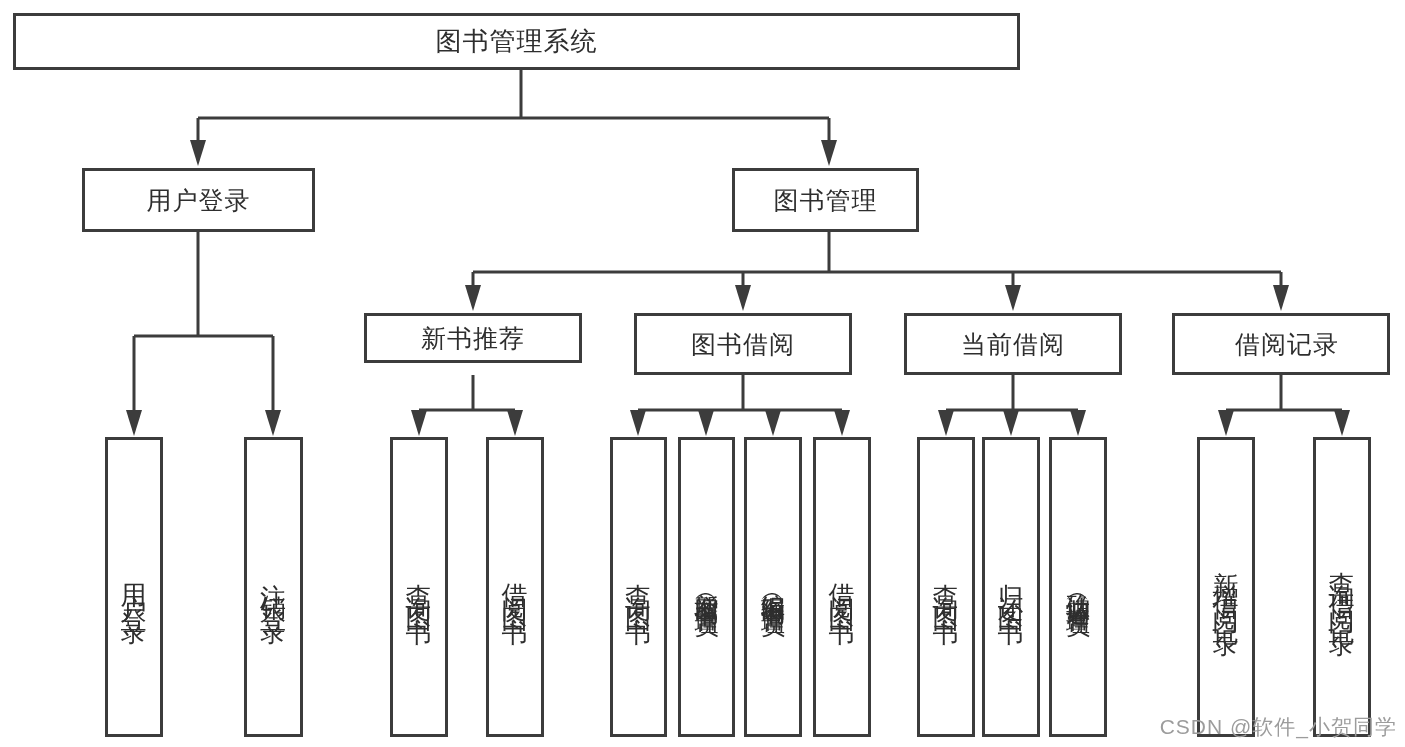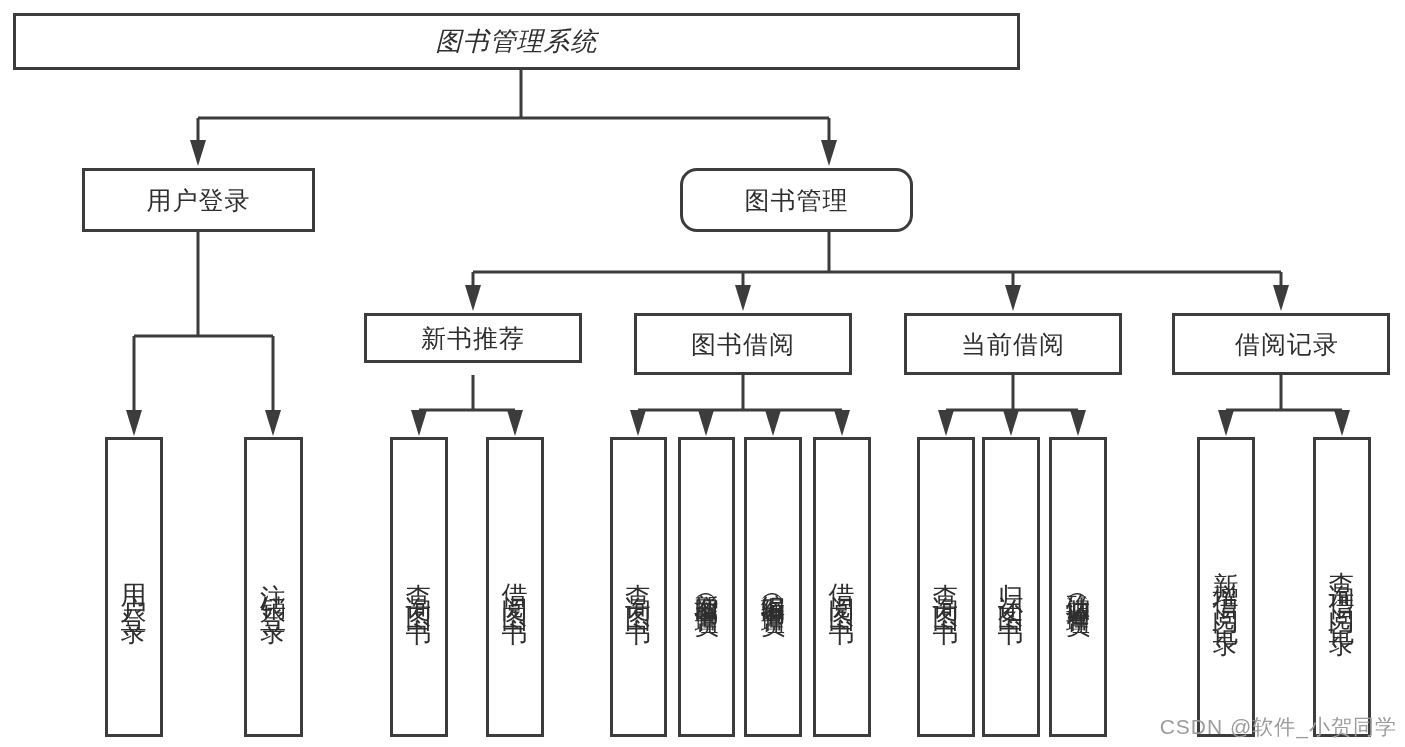--- a/index.html
+++ b/index.html
@@ -125,28 +125,28 @@
       <path class="arrow" d="M765 410 L781 410 L773 436 Z"></path>
       <path class="arrow" d="M834 410 L850 410 L842 436 Z"></path>
       <path class="arrow" d="M938 410 L954 410 L946 436 Z"></path>
       <path class="arrow" d="M1003 410 L1019 410 L1011 436 Z"></path>
       <path class="arrow" d="M1070 410 L1086 410 L1078 436 Z"></path>
       <path class="arrow" d="M1218 410 L1234 410 L1226 436 Z"></path>
       <path class="arrow" d="M1334 410 L1350 410 L1342 436 Z"></path>
     </g>
   </svg>
 
-  <div class="hbox root-box" style="left:13px; top:13px; width:1007px; height:57px;font-style:italic;">
+  <div class="hbox root-box" style="left:13px; top:13px; width:1007px; height:57px;">
     <span>图书管理系统</span>
   </div>
 
   <div class="hbox" style="left:82px; top:168px; width:233px; height:64px;">
     <span>用户登录</span>
   </div>
-  <div class="hbox" style="left:680px; top:168px; width:233px; height:64px;border-radius:17px;">
+  <div class="hbox" style="left:732px; top:168px; width:187px; height:64px;">
     <span>图书管理</span>
   </div>
 
   <div class="hbox" style="left:364px; top:313px; width:218px; height:50px;">
     <span>新书推荐</span>
   </div>
   <div class="hbox" style="left:904px; top:313px; width:218px; height:62px;">
     <span>当前借阅</span>
   </div>
   <div class="hbox" style="left:634px; top:313px; width:218px; height:62px;">

